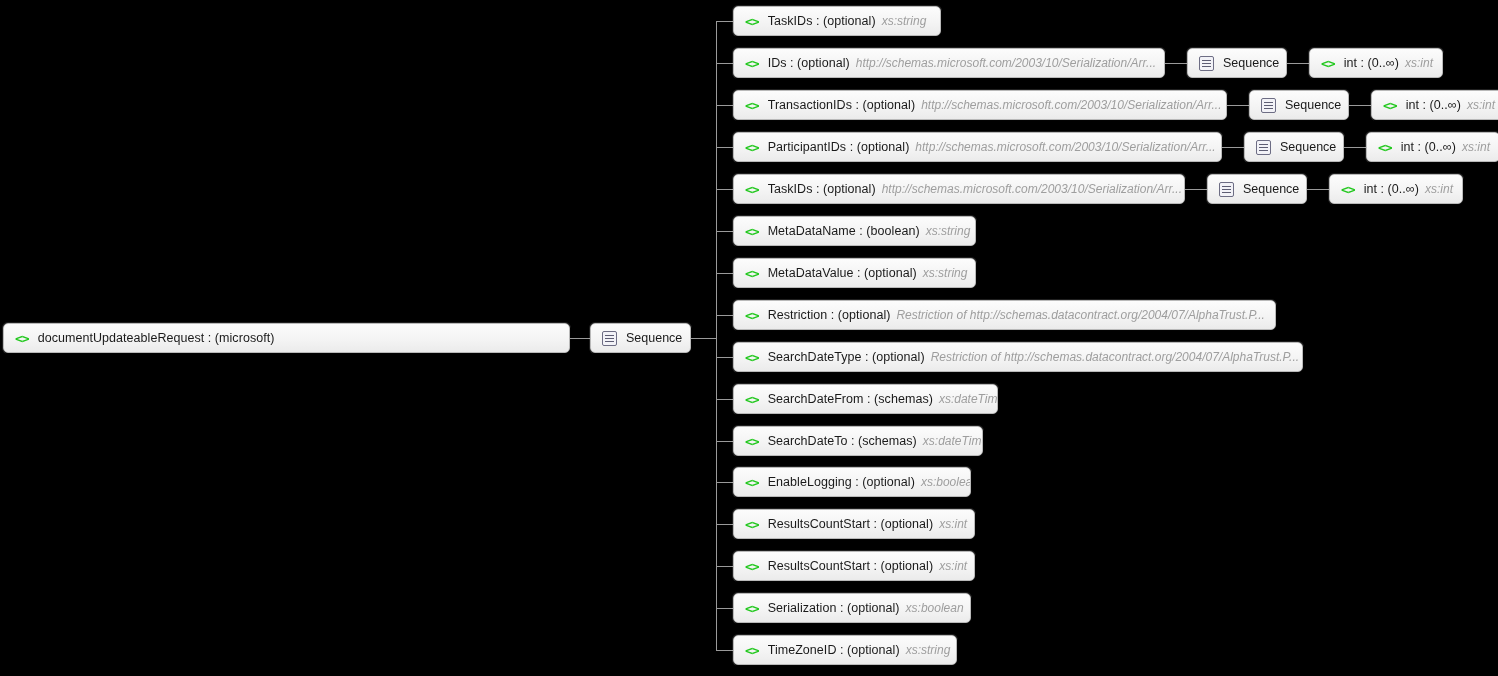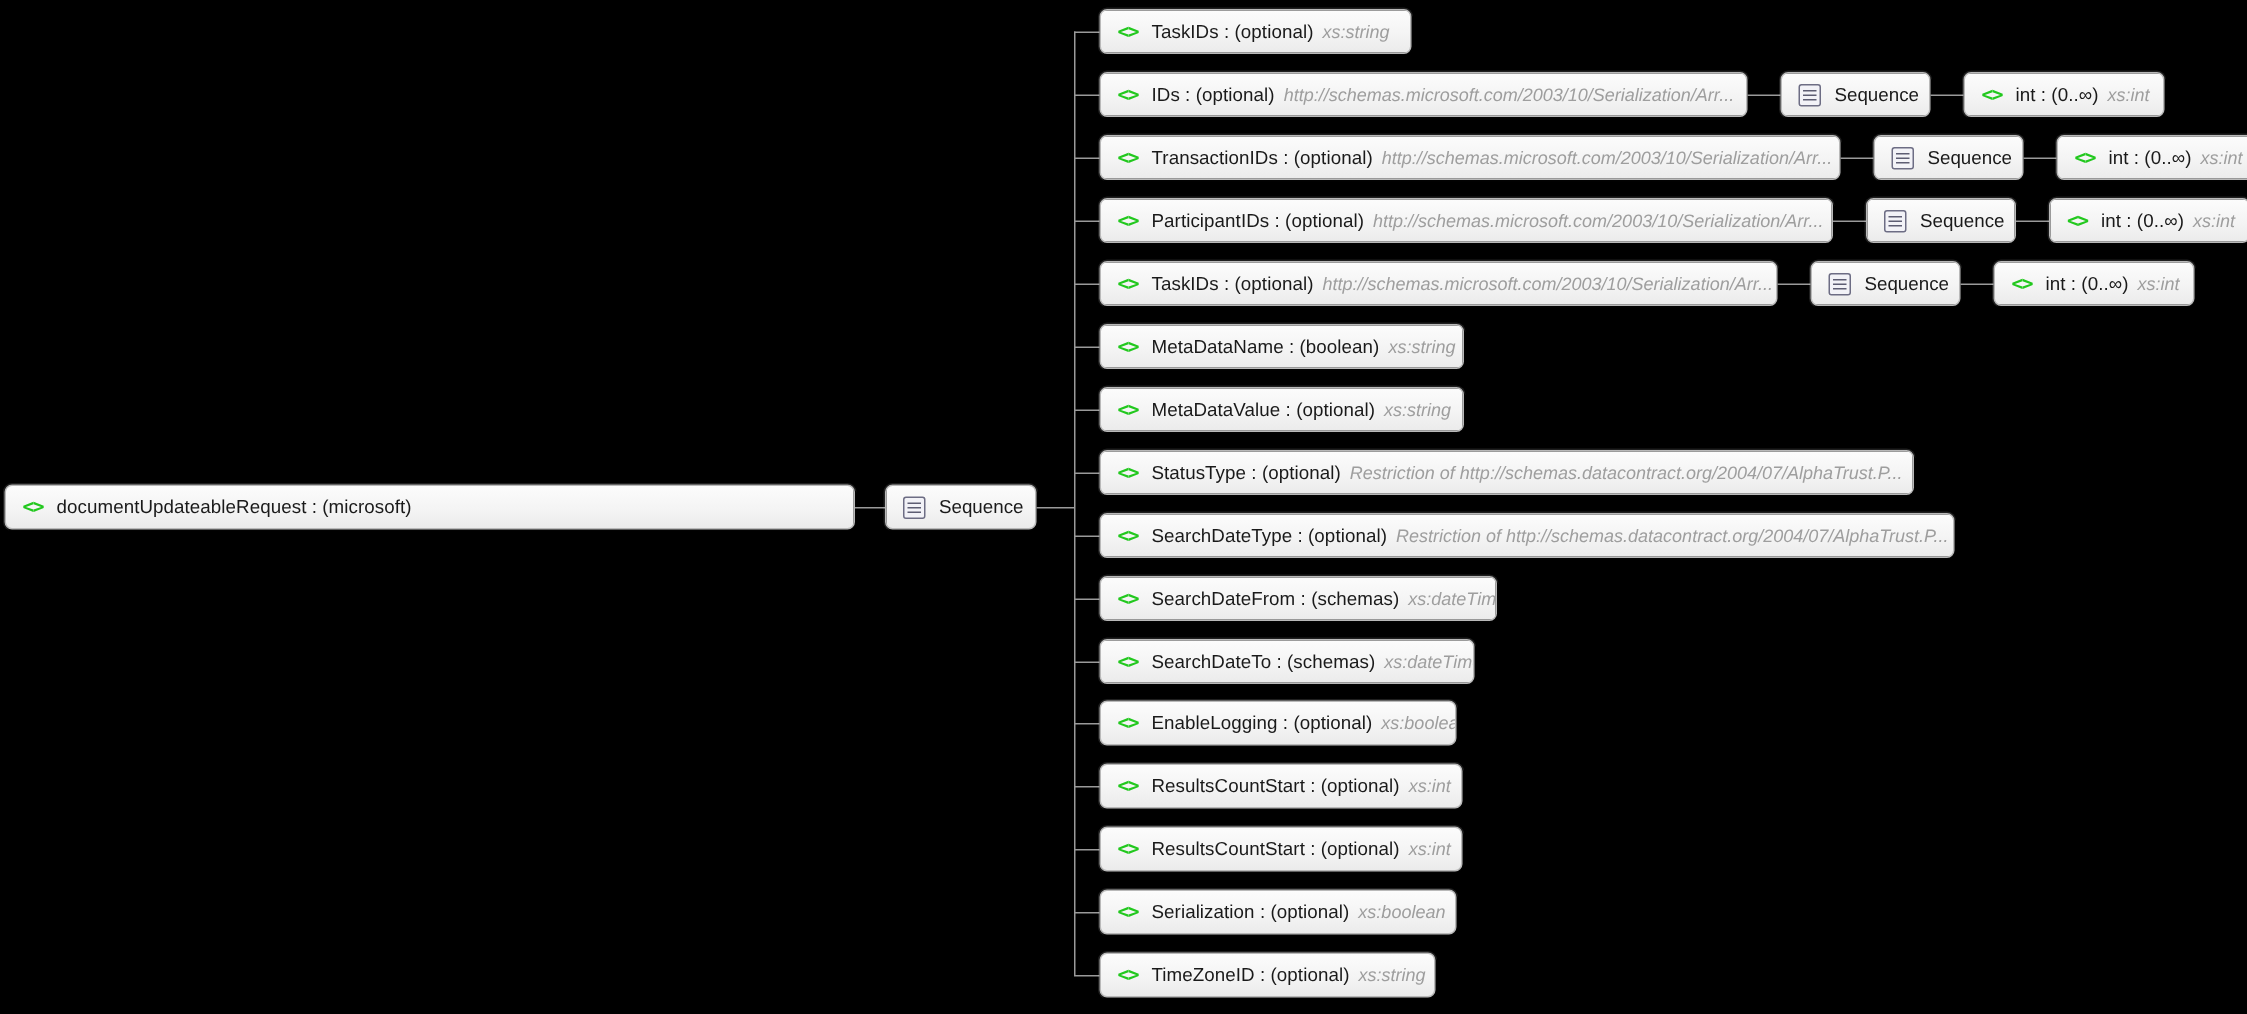--- a/index.html
+++ b/index.html
@@ -220,21 +220,21 @@
     </div>
     <div class="line h" style="left: 716px; top: 273px; width: 17px;"></div>
     <div class="node" style="left: 733px; top: 258px; width: 243px;">
       <span class="el-icon">&lt;&gt;</span>
       <span class="node-name">MetaDataValue : (optional)</span>
       <span class="node-type">xs:string</span>
     </div>
     <div class="line h" style="left: 716px; top: 315px; width: 17px;"></div>
     <div class="node" style="left: 733px; top: 300px; width: 543px;">
       <span class="el-icon">&lt;&gt;</span>
-      <span class="node-name">StatusType : (optional)</span>
+      <span class="node-name">Restriction : (optional)</span>
       <span class="node-type">Restriction of http://schemas.datacontract.org/2004/07/AlphaTrust.P...</span>
     </div>
     <div class="line h" style="left: 716px; top: 357px; width: 17px;"></div>
     <div class="node" style="left: 733px; top: 342px; width: 570px;">
       <span class="el-icon">&lt;&gt;</span>
       <span class="node-name">SearchDateType : (optional)</span>
       <span class="node-type">Restriction of http://schemas.datacontract.org/2004/07/AlphaTrust.P...</span>
     </div>
     <div class="line h" style="left: 716px; top: 399px; width: 17px;"></div>
     <div class="node" style="left: 733px; top: 384px; width: 265px;">

